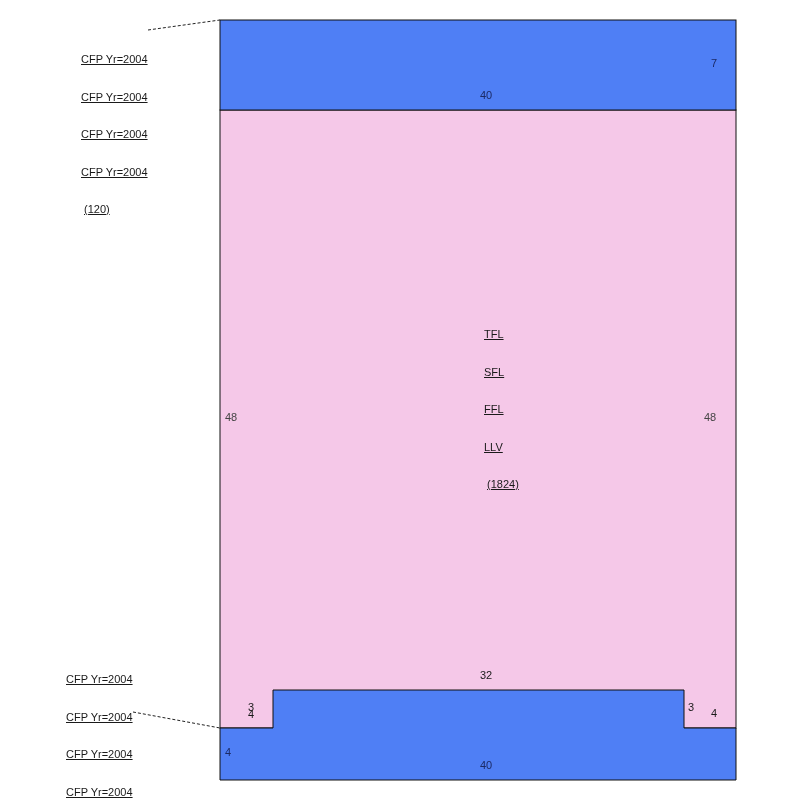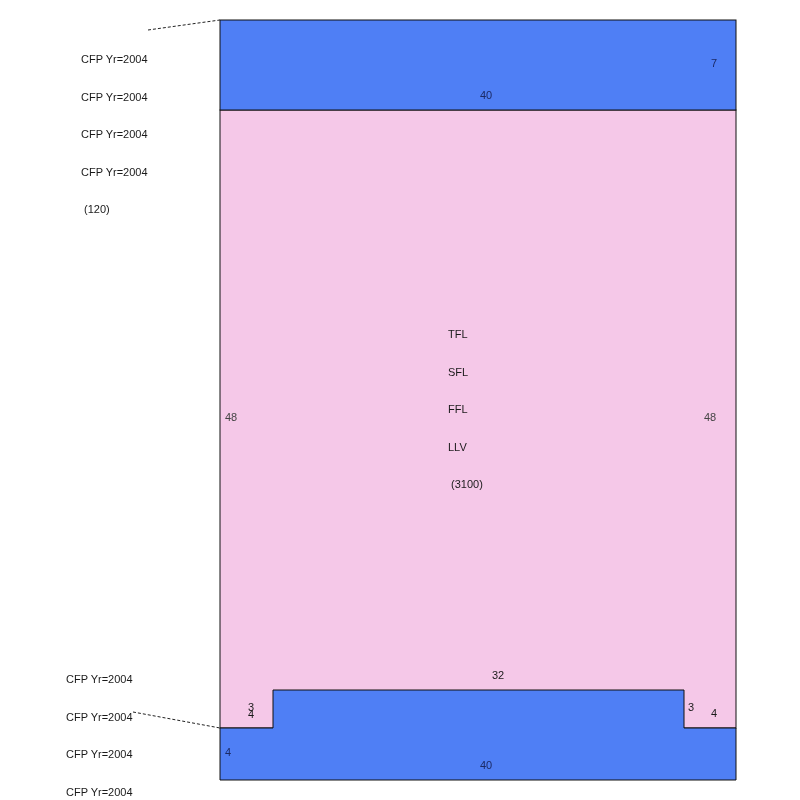--- a/index.html
+++ b/index.html
@@ -1,21 +1,21 @@
 <!DOCTYPE html>
 <html><head>
 <meta charset="utf-8">
 <style>
   html, body { margin: 0; padding: 0; background: #ffffff; }
   body { width: 800px; height: 800px; position: relative; overflow: hidden;
          font-family: "Liberation Sans", sans-serif; }
   svg { position: absolute; left: 0; top: 0; }
   .lbl { position: absolute; font-size: 11px; line-height: 12.5px; color: #1a1a1a; white-space: pre; }
   .dark { color: #1b2a66; }
-  .stack div { height: 12.5px; }
+  .stack div { height: 12.5px; text-decoration: underline; }
 </style>
 </head>
 <body>
 
 <svg width="800" height="800">
 
   <rect x="220" y="110" width="516" height="618" fill="#f5c8e8" stroke="#111111" stroke-width="1"></rect>
 
   <rect x="220" y="20" width="516" height="90" fill="#4f7ff5" stroke="#111111" stroke-width="1"></rect>
 
@@ -29,31 +29,31 @@
   <div>CFP Yr=2004</div>
   <div>CFP Yr=2004</div>
   <div>CFP Yr=2004</div>
   <div>CFP Yr=2004</div>
   <div style="padding-left:3px">(120)</div>
 </div>
 
 <div class="lbl dark" style="left:480px; top:89px;">40</div>
 <div class="lbl dark" style="left:711px; top:57px;">7</div>
 
-<div class="lbl stack" style="left:448px; top:303px;">
+<div class="lbl stack" style="left:484px; top:303px;">
   <div>TFL</div>
   <div>SFL</div>
   <div>FFL</div>
   <div>LLV</div>
-  <div style="padding-left:3px">(3100)</div>
+  <div style="padding-left:3px">(1824)</div>
 </div>
 
 <div class="lbl" style="left:225px; top:411px; color:#444;">48</div>
 <div class="lbl" style="left:704px; top:411px; color:#444;">48</div>
-<div class="lbl" style="left:492px; top:669px;">32</div>
+<div class="lbl" style="left:480px; top:669px;">32</div>
 <div class="lbl" style="left:248px; top:701px;">3</div>
 <div class="lbl" style="left:248px; top:708px;">4</div>
 <div class="lbl" style="left:688px; top:701px;">3</div>
 <div class="lbl" style="left:711px; top:707px;">4</div>
 
 <div class="lbl stack" style="left:66px; top:648px;">
   <div>CFP Yr=2004</div>
   <div>CFP Yr=2004</div>
   <div>CFP Yr=2004</div>
   <div>CFP Yr=2004</div>

